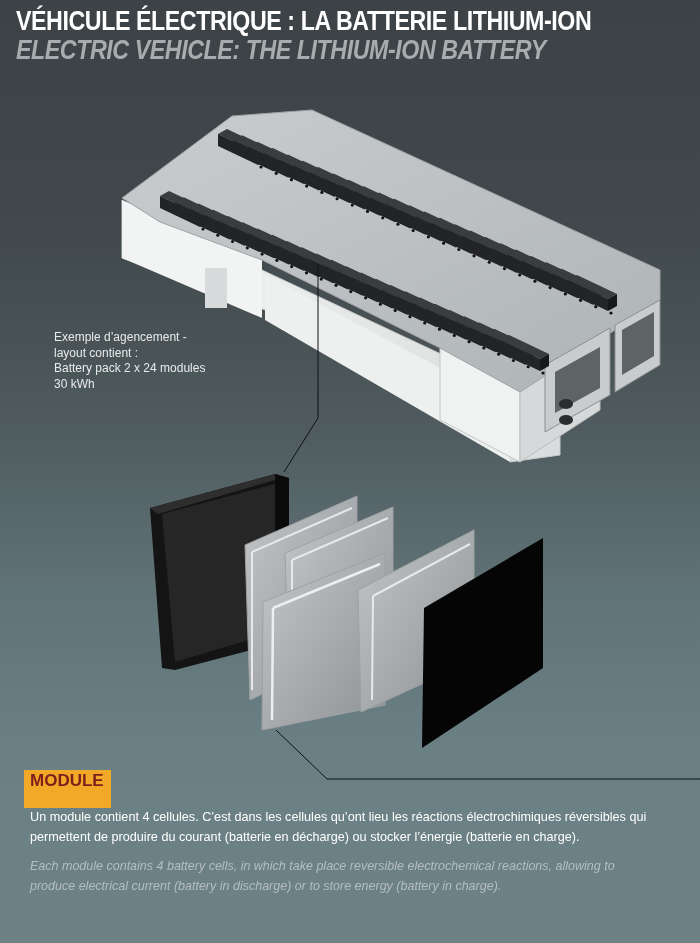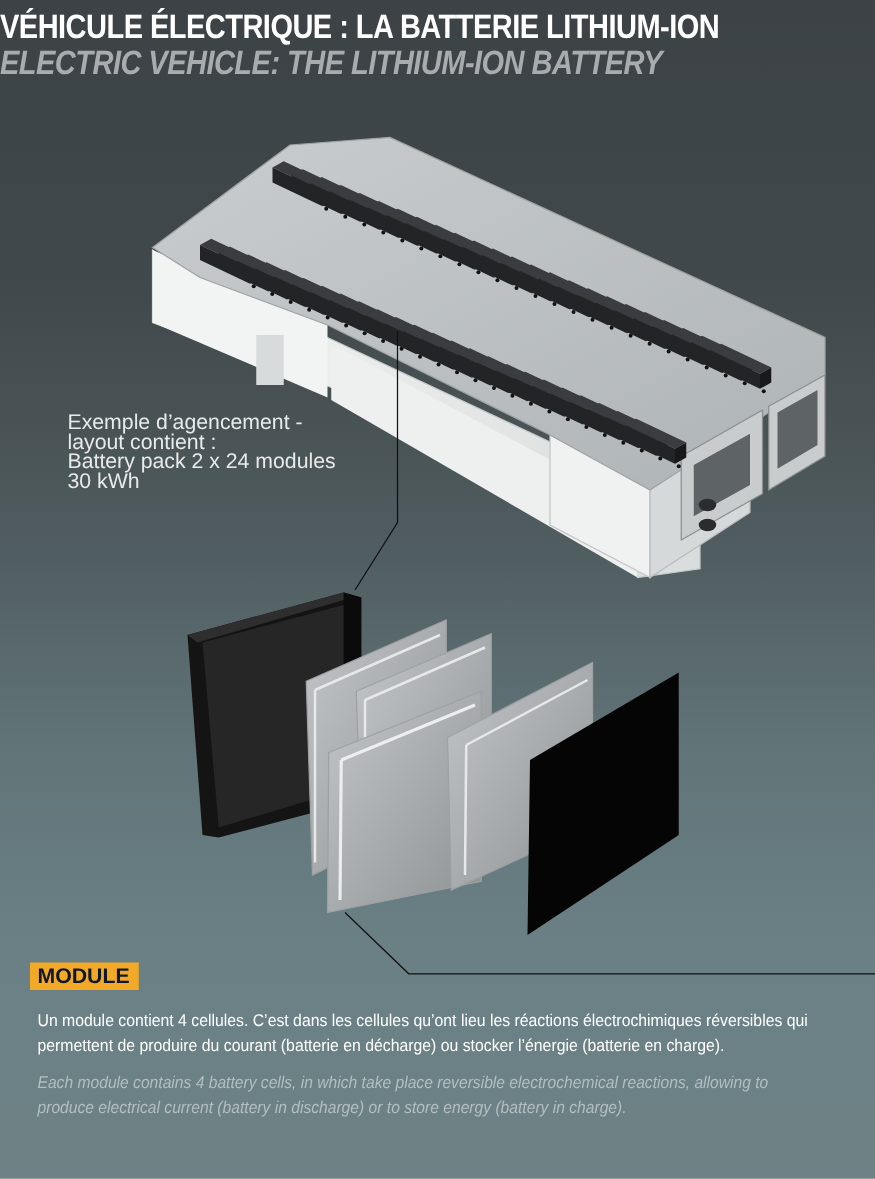--- a/index.html
+++ b/index.html
@@ -1,37 +1,37 @@
 <!DOCTYPE html>
 <html><head>
   <meta charset="utf-8">
   <style>
     html, body { margin: 0; padding: 0; }
     body {
       width: 700px; height: 943px; overflow: hidden; position: relative;
       background: linear-gradient(180deg, #3c4245 0%, #41494c 25%, #4f5b5e 45%, #62767a 65%, #6a8084 80%, #6e8286 100%);
       font-family: "Liberation Sans", sans-serif;
     }
-    .title-block { position: absolute; left: 0; top: 6px; }
+    .title-block { position: absolute; left: 16px; top: 6px; }
     .title-fr {
       color: #ffffff; font-weight: bold; font-size: 27px; letter-spacing: -0.5px;
       line-height: 30px; transform: scaleX(0.86); transform-origin: left center; white-space: nowrap;
     }
     .title-en {
       color: #a9acae; font-weight: bold; font-style: italic; font-size: 27px; letter-spacing: -0.5px;
       line-height: 28px; transform: scaleX(0.86); transform-origin: left center; white-space: nowrap;
     }
     .pack-caption {
-      position: absolute; left: 54px; top: 330px; color: #e8eaeb; font-size: 17px; line-height: 15.5px;
+      position: absolute; left: 54px; top: 330px; color: #e8eaeb; font-size: 12px; line-height: 15.5px;
     }
     .pack-caption div { white-space: nowrap; }
     .illus { position: absolute; left: 0; top: 0; }
     .module-badge {
-      position: absolute; left: 24px; top: 770px; background: #f1a927; color: #0f172a;
-      font-weight: bold; font-size: 17px; line-height: 22px; padding: 0 7px 0 6px;
+      position: absolute; left: 24px; top: 770px; background: #f1a927; color: #7f1d1d;
+      font-weight: bold; font-size: 17px; line-height: 22px; padding: 0 7px 16px 6px;
       transform-origin: left center;
     }
     .desc-fr {
       position: absolute; left: 30px; top: 807px; width: 670px; color: #ffffff; font-size: 13.6px; line-height: 20px;
       transform: scaleX(0.93); transform-origin: left top;
     }
     .desc-en {
       position: absolute; left: 30px; top: 856px; width: 680px; color: #b3bec0; font-size: 13.6px; font-style: italic; line-height: 20px;
       transform: scaleX(0.92); transform-origin: left top;
     }

